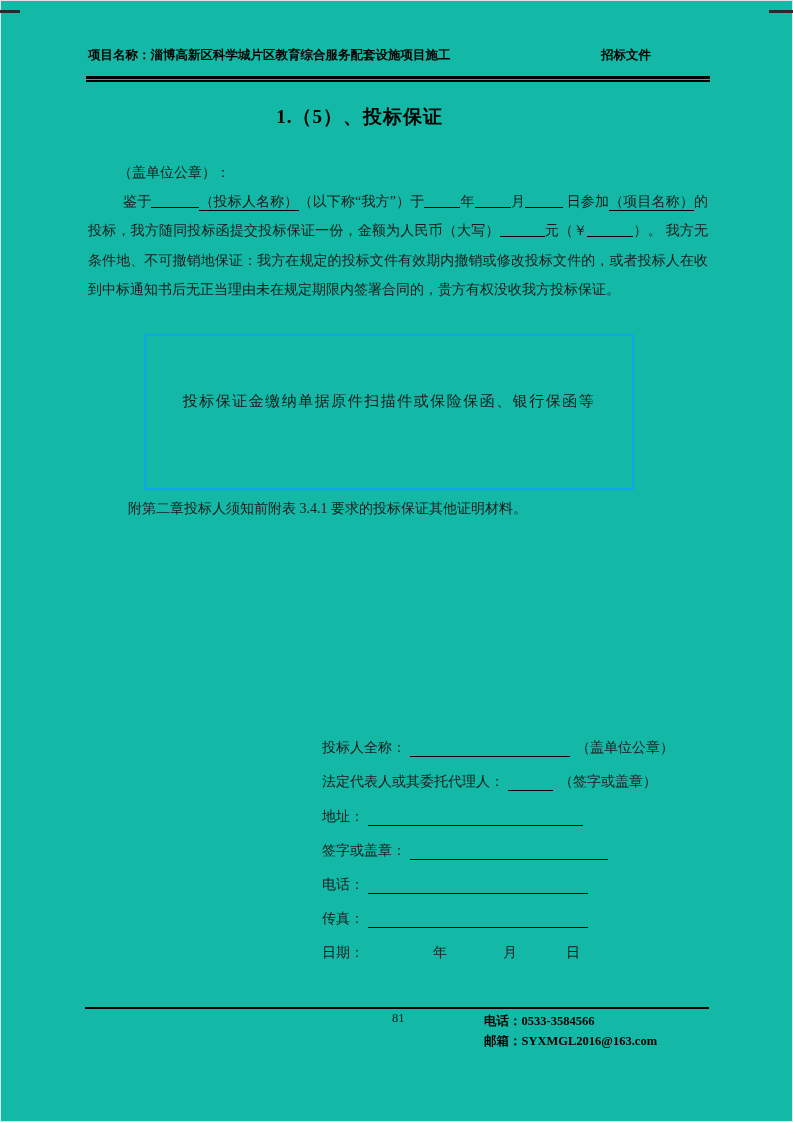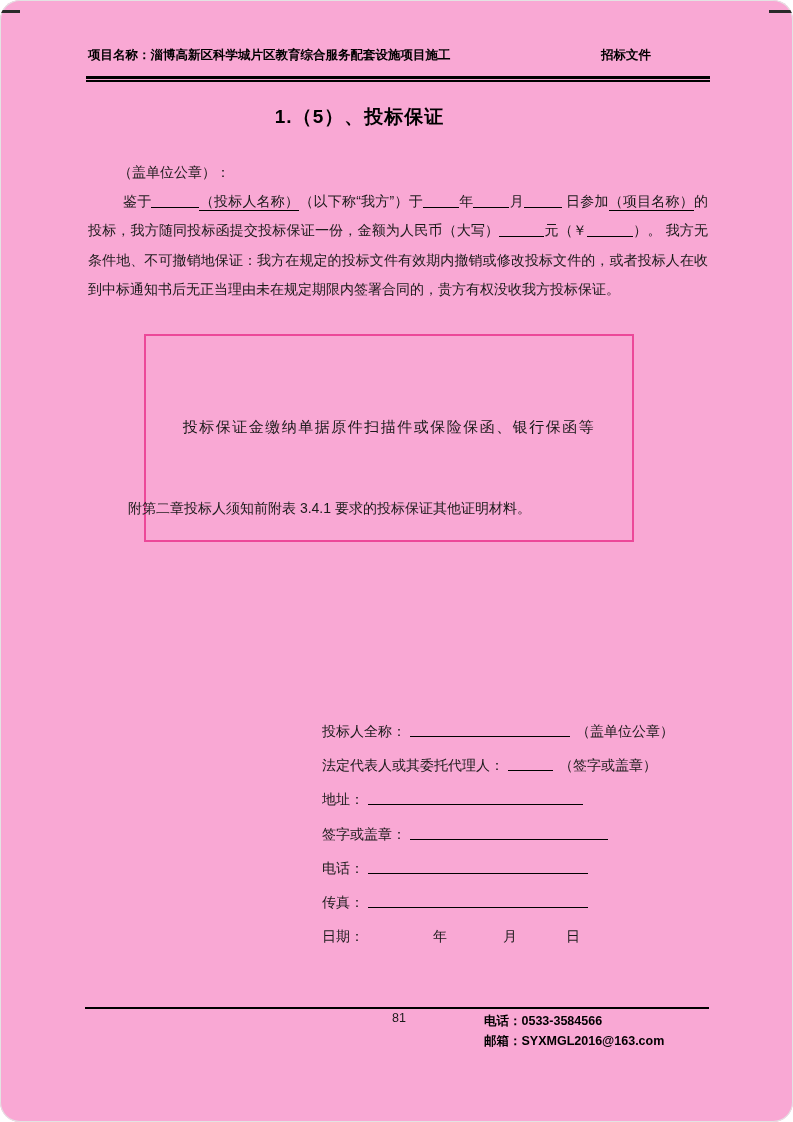--- a/index.html
+++ b/index.html
@@ -1,26 +1,25 @@
 <!DOCTYPE html>
 <html><head>
 <meta charset="utf-8">
 <style>
   * { margin: 0; padding: 0; box-sizing: border-box; }
   html, body { background: #ffffff; }
   .page {
     position: relative;
     width: 793px;
     height: 1122px;
-    background: #f9a8d4;
+    background: #14b8a6;
     color: #1a1a1a;
-    font-family: Liberation Sans, sans-serif;
+    font-family: Liberation Serif, serif;
     overflow: hidden;
     box-shadow: inset 0 0 0 1px #e3e3e3;
-    border-radius: 20px;
   }
 
   
   .corner-mark { position: absolute; top: 10px; height: 3px; background: #2a2a2a; }
   .corner-mark.left  { left: 0; width: 20px; }
   .corner-mark.right { right: 0; width: 24px; }
 
   
   .header-row {
     position: absolute; left: 88px; top: 47px; width: 620px;
@@ -49,32 +48,32 @@
     display: inline-block; height: 13px;
     border-bottom: 1.5px solid #000;
     vertical-align: baseline; margin-bottom: -2px;
   }
   .bw48 { width: 48px; } .bw36 { width: 36px; } .bw38 { width: 38px; }
   .bw45 { width: 45px; } .bw46 { width: 46px; }
   .ul { border-bottom: 1.5px solid #000; padding-bottom: 0.5px; }
 
   
   .attachment-box {
-    position: absolute; left: 144px; top: 334px; width: 490px; height: 208px;
-    border: 2px solid #ec4899;
+    position: absolute; left: 144px; top: 334px; width: 490px; height: 156px;
+    border: 2px solid #0ea5e9;
     display: flex; align-items: center; justify-content: center;
     padding-bottom: 22px;
   }
   .attachment-box span { font-size: 15px; letter-spacing: 1.5px; }
 
   .note-line { position: absolute; left: 88px; top: 500px; font-size: 14px; margin-left: 40px; }
 
   
   .form-block { position: absolute; left: 322px; top: 723px; font-size: 14px; }
-  .form-row { height: 34.2px; display: flex; align-items: flex-start; white-space: nowrap; }
+  .form-row { height: 34.2px; display: flex; align-items: flex-end; white-space: nowrap; }
   .fblank {
     display: inline-block; height: 14px;
     border-bottom: 1.5px solid #000; margin-left: 4px;
   }
   .fb160 { width: 160px; } .fb45 { width: 45px; }
   .fb215 { width: 215px; } .fb198 { width: 198px; } .fb220 { width: 220px; }
   .suffix { margin-left: 6px; }
   .date-year  { margin-left: 69px; }
   .date-month { margin-left: 56px; }
   .date-day   { margin-left: 49px; }

